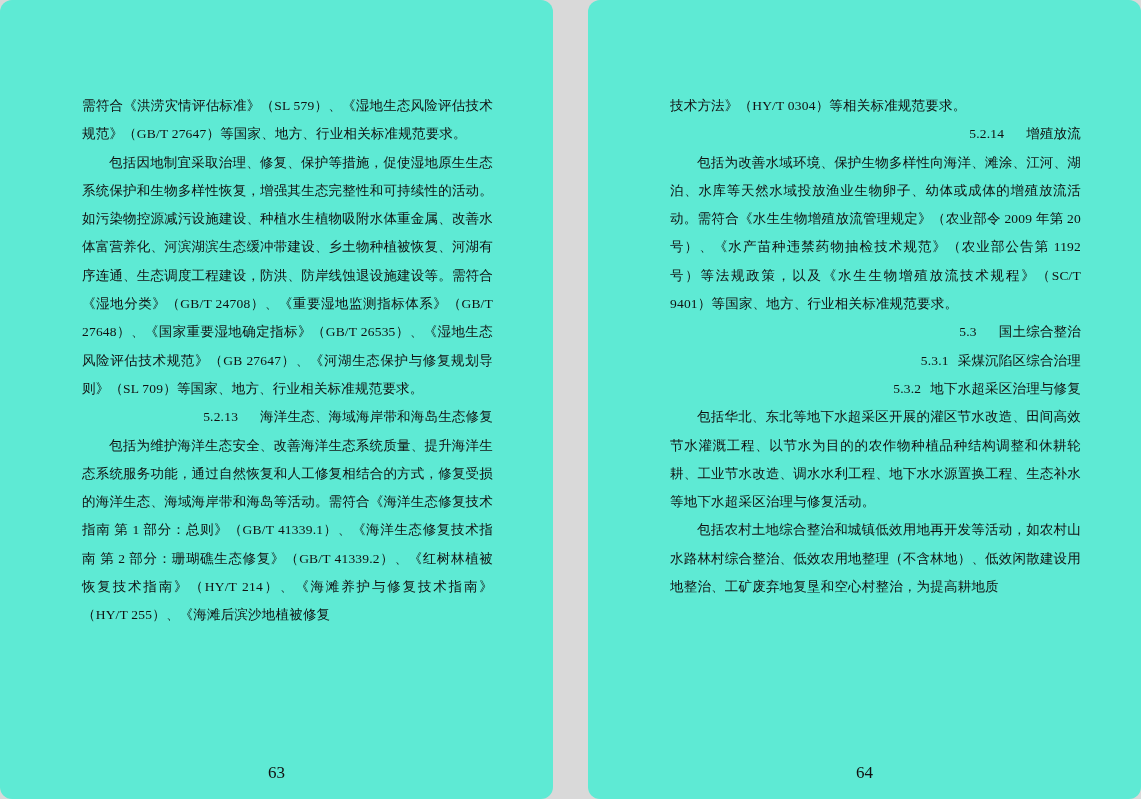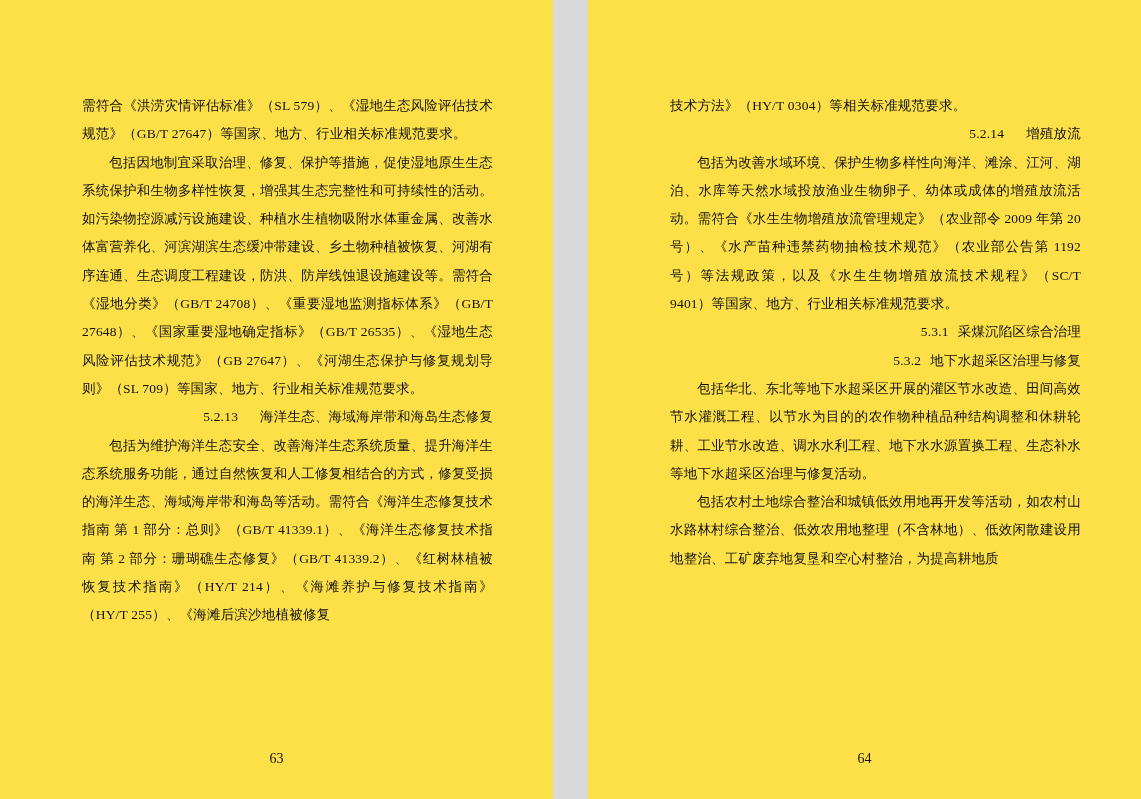--- a/index.html
+++ b/index.html
@@ -15,24 +15,25 @@
     background: #d9d9d9;
     overflow: hidden;
     display: flex;
     flex-direction: row;
     justify-content: space-between;
     box-sizing: border-box;
   }
   .page {
     width: 553px;
     height: 799px;
-    background: #fde047;
+    background: #5eead4;
     box-sizing: border-box;
     position: relative;
     overflow: hidden;
+    border-radius: 12px;
   }
   .page-inner {
     position: absolute;
     left: 82px;
     right: 60px;
     top: 92px;
     bottom: 60px;
   }
   .para {
     font-size: 13.5px;
@@ -56,25 +57,25 @@
     text-align: right;
   }
   .heading .num {
     margin-right: 9px;
   }
   .heading.wide .num {
     margin-right: 22px;
   }
   .page-number {
     position: absolute;
-    bottom: 32px;
+    bottom: 16px;
     left: 0;
     right: 0;
     text-align: center;
-    font-size: 14px;
+    font-size: 17px;
     color: #111111;
     font-family: "Liberation Serif", "DejaVu Serif", serif;
   }
 </style>
 </head>
 <body>
 
 <div class="viewport">
 
   <div class="page">
@@ -89,20 +90,23 @@
     <div class="page-number">63</div>
   </div>
 
   <div class="page">
     <div class="page-inner">
       <p class="para">技术方法》（HY/T 0304）等相关标准规范要求。</p>
       <p class="heading wide">
         <span class="num">5.2.14</span><span>增殖放流</span>
       </p>
       <p class="para indent">包括为改善水域环境、保护生物多样性向海洋、滩涂、江河、湖泊、水库等天然水域投放渔业生物卵子、幼体或成体的增殖放流活动。需符合《水生生物增殖放流管理规定》（农业部令 2009 年第 20 号）、《水产苗种违禁药物抽检技术规范》（农业部公告第 1192 号）等法规政策，以及《水生生物增殖放流技术规程》（SC/T 9401）等国家、地方、行业相关标准规范要求。</p>
+      <p class="heading wide">
+        <span class="num">5.3</span><span>国土综合整治</span>
+      </p>
       <p class="heading">
         <span class="num">5.3.1</span><span>采煤沉陷区综合治理</span>
       </p>
       <p class="heading">
         <span class="num">5.3.2</span><span>地下水超采区治理与修复</span>
       </p>
       <p class="para indent">包括华北、东北等地下水超采区开展的灌区节水改造、田间高效节水灌溉工程、以节水为目的的农作物种植品种结构调整和休耕轮耕、工业节水改造、调水水利工程、地下水水源置换工程、生态补水等地下水超采区治理与修复活动。</p>
       <p class="para indent">包括农村土地综合整治和城镇低效用地再开发等活动，如农村山水路林村综合整治、低效农用地整理（不含林地）、低效闲散建设用地整治、工矿废弃地复垦和空心村整治，为提高耕地质</p>
     </div>
     <div class="page-number">64</div>

